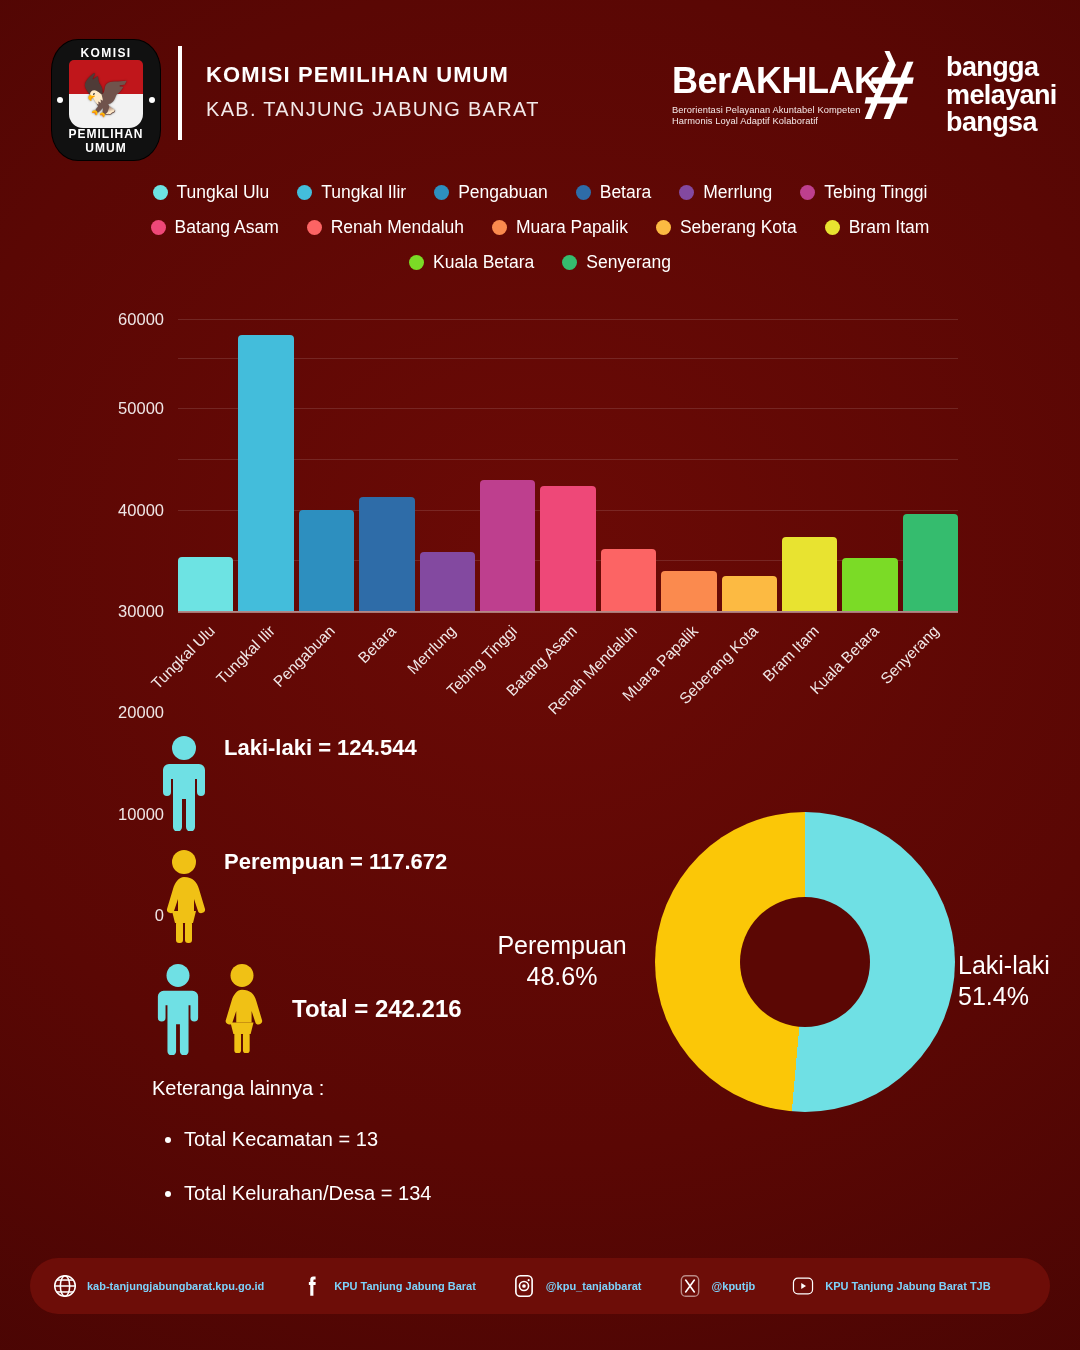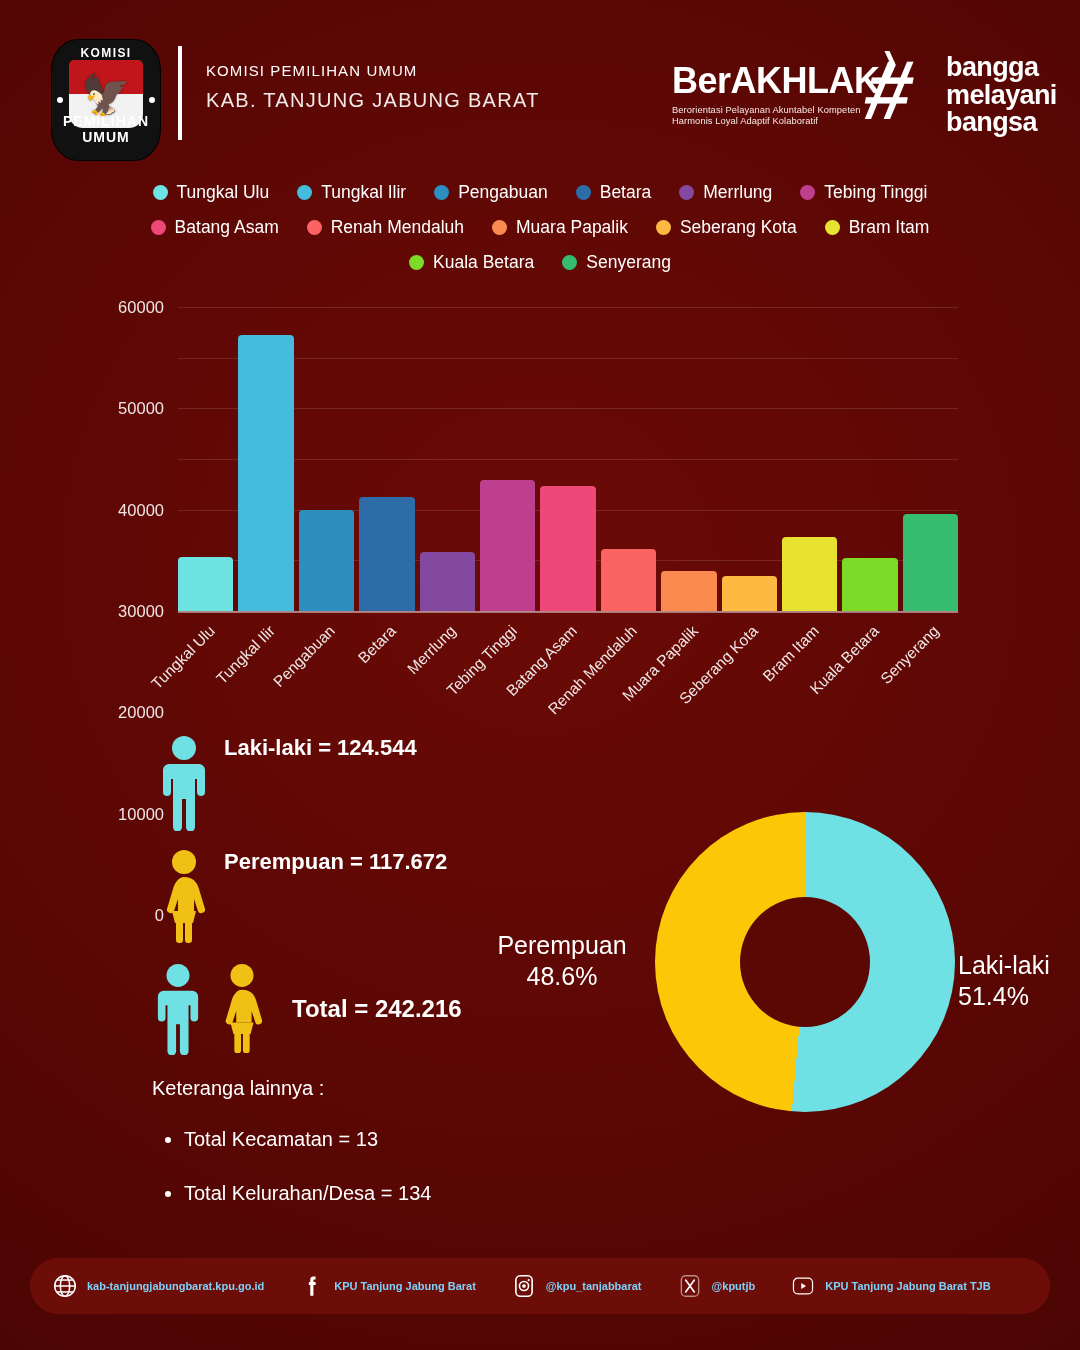--- a/index.html
+++ b/index.html
@@ -20,38 +20,38 @@
     background:#111;
     border-radius:26px/30px;
     box-shadow:0 0 0 1px #000;
   }
   .kpu-text-top, .kpu-text-bot {
     position:absolute; left:0; width:100%;
     text-align:center; color:#fff; font-weight:bold;
     letter-spacing:1.4px;
   }
   .kpu-text-top { top:6px; font-size:12px; }
-  .kpu-text-bot { bottom:15px; font-size:14px; letter-spacing:1px; }
+  .kpu-text-bot { bottom:5px; font-size:12px; letter-spacing:1px; }
   .kpu-inner {
     position:absolute; left:17px; top:20px; width:74px; height:68px;
     background:linear-gradient(#c0161b 0 50%, #f2f2f2 50% 100%);
     border-radius:5px 5px 14px 14px;
   }
   .kpu-garuda {
     position:absolute; left:50%; top:50%; transform:translate(-50%,-48%);
     font-size:40px; line-height:1; color:#d9a441;
     text-shadow:0 0 2px rgba(0,0,0,.5);
   }
   .kpu-dot { position:absolute; width:6px; height:6px; border-radius:50%; background:#fff; top:50%; margin-top:-3px; }
   .kpu-dot.l { left:5px; }
   .kpu-dot.r { right:5px; }
 
   .header-divider { position:absolute; left:178px; top:46px; width:4px; height:94px; background:#fff; }
   .header-titles { position:absolute; left:206px; top:62px; }
-  .header-title1 { font-size:15px; font-weight:normal; letter-spacing:1.1px; }
+  .header-title1 { font-size:22px; font-weight:bold; letter-spacing:1.1px; }
   .header-title2 { font-size:20px; letter-spacing:1.3px; margin-top:10px; color:#f2e9e9; }
 
   .berakhlak { position:absolute; left:672px; top:50px; width:360px; height:96px; }
   .ber-left { position:absolute; left:0; top:10px; }
   .ber-word { font-size:36px; font-weight:bold; letter-spacing:-0.5px; position:relative; }
   .ber-arrow {
     position:absolute; right:-22px; top:-13px;
     font-size:27px; font-weight:bold; transform:scaleX(.7);
   }
   .ber-sub1,.ber-sub2 { font-size:9.3px; letter-spacing:.1px; margin-top:3px; color:#f5eaea; }
@@ -249,21 +249,21 @@
         </div>
         <div class="gridline" style="top: 152px;">
           <div class="ytick" style="top: 152px;">30000</div>
         </div>
         <div class="gridline" style="top: 101.333px;">
           <div class="ytick" style="top: 101.333px;">40000</div>
         </div>
         <div class="gridline" style="top: 50.6667px;">
           <div class="ytick" style="top: 50.6667px;">50000</div>
         </div>
-        <div class="gridline" style="top: 0px;">
+        <div class="gridline" style="top: 12px;">
           <div class="ytick" style="top: 0px;">60000</div>
         </div>
       </div>
     <div class="bars" id="bars">
         <div class="bar-slot">
           <div class="bar" title="Tungkal Ulu: 10700" style="height: 54.2133px; background: rgb(109, 227, 227);"></div>
         </div>
         <div class="bar-slot">
           <div class="bar" title="Tungkal Ilir: 54500" style="height: 276.133px; background: rgb(67, 189, 219);"></div>
         </div>

